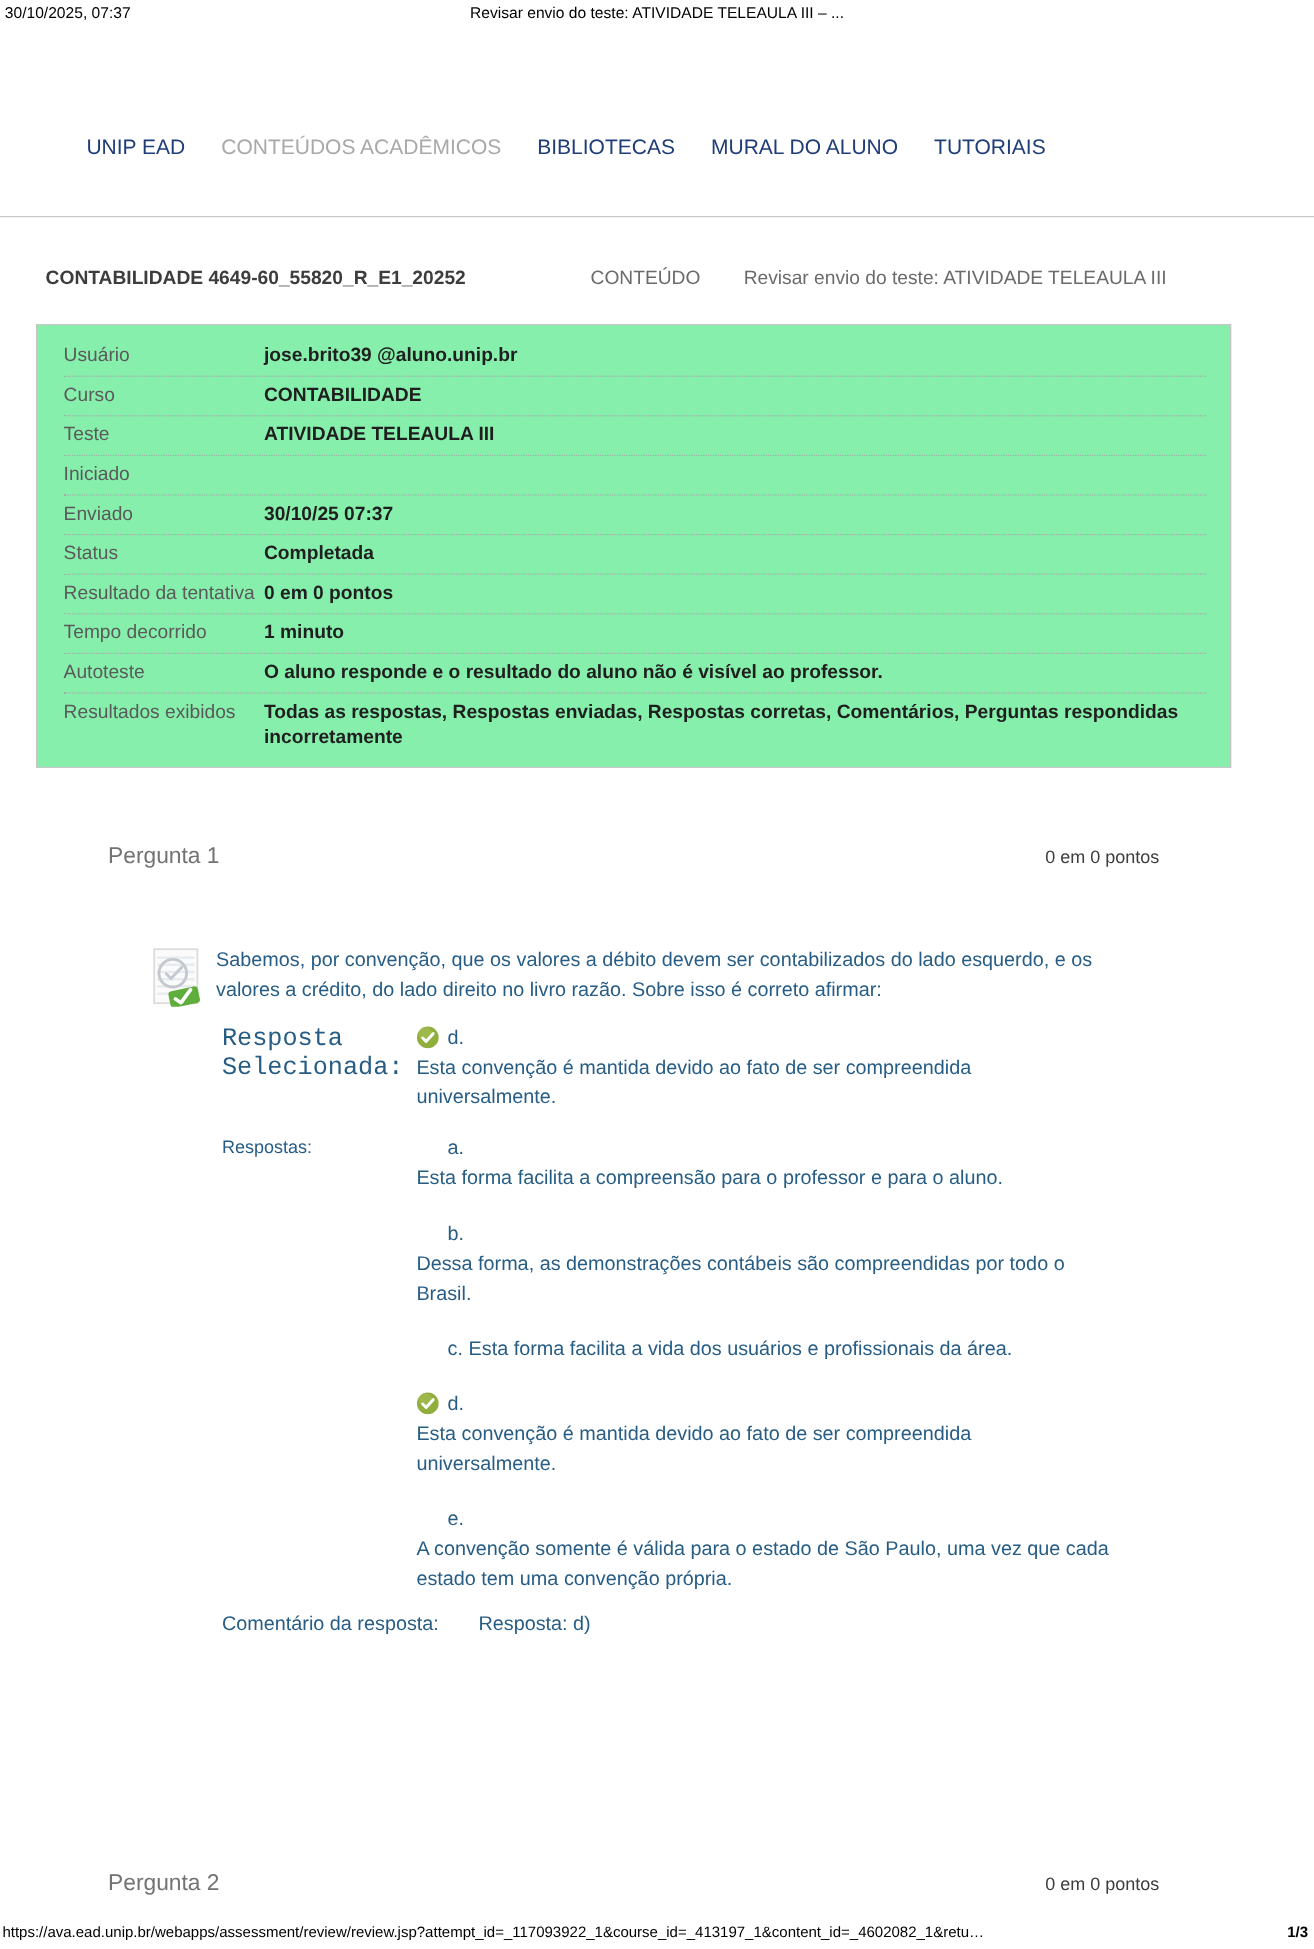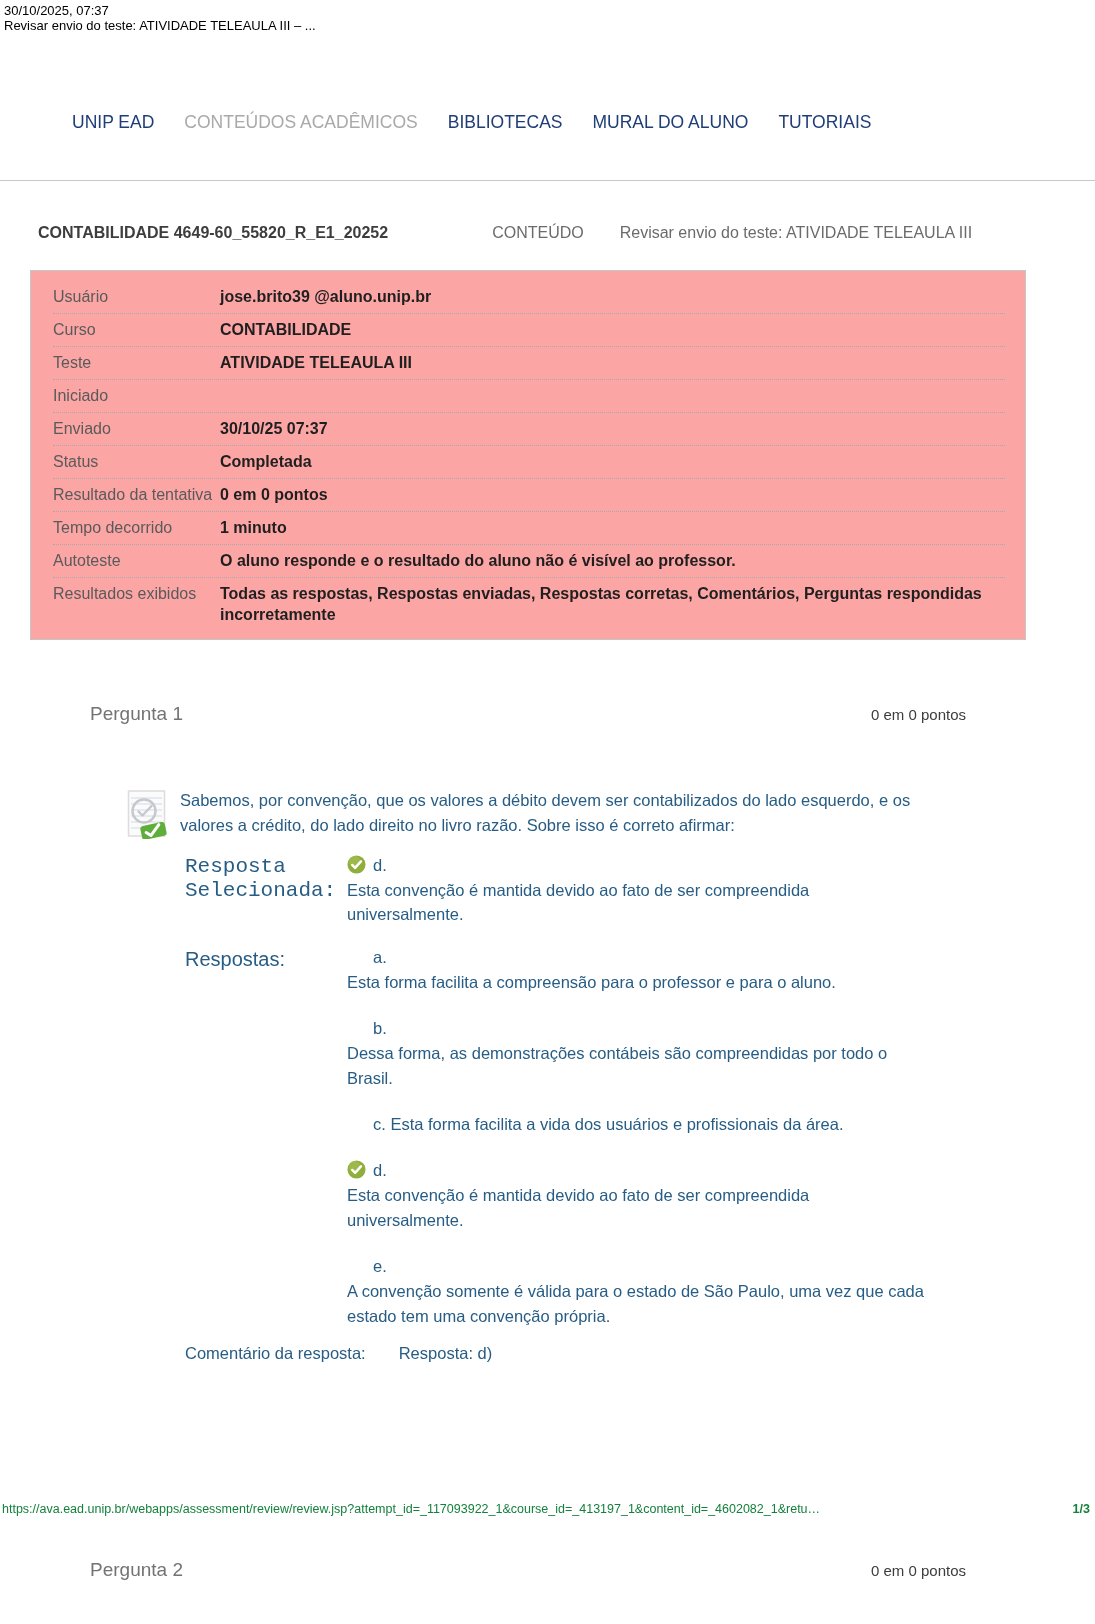--- a/index.html
+++ b/index.html
@@ -4,72 +4,72 @@
 <style>
   * { margin:0; padding:0; box-sizing:border-box; }
   html,body { background:#fff; }
   body {
     width:1095px; height:1624px; position:relative;
     font-family:"Liberation Sans", sans-serif; color:#1f1f1f;
     overflow:hidden;
   }
 
   
-  .print-header { position:absolute; top:3px; left:4px; right:4px; display:flex; align-items:flex-start; font-size:13px; color:#000;flex-direction:column; }
+  .print-header { position:absolute; top:3px; left:4px; right:4px; display:flex; align-items:flex-start; font-size:13px; color:#000; }
   .ph-side { width:290px; }
   .ph-center { flex:1; text-align:center; }
 
   
   .nav { position:absolute; top:112px; left:72px; display:flex; gap:30px; font-size:17.5px; color:#1f3d77; white-space:nowrap; }
   .nav-item { cursor:pointer; }
   .nav-item.disabled { color:#a9a9a9; cursor:default; }
 
   .divider { position:absolute; top:180px; left:0; width:100%; border-top:1px solid #c8c8c8; height:0; }
 
   
   .breadcrumb { position:absolute; top:224px; left:38px; right:40px; display:flex; align-items:baseline; font-size:16px; white-space:nowrap; }
   .bc-course { font-weight:bold; color:#3d3d3d; }
   .bc-content { color:#6b6b6b; margin-left:104px; }
   .bc-page { color:#6b6b6b; margin-left:36px; }
 
   
-  .summary { position:absolute; top:270px; left:30px; width:996px; border:1px solid #c6c6c6; background:#fca5a5; padding:10px 20px 8px 22px; }
+  .summary { position:absolute; top:270px; left:30px; width:996px; border:1px solid #c6c6c6; background:#86efac; padding:10px 20px 8px 22px; }
   .srow { display:flex; padding:5px 0 6px; border-bottom:1px dotted #a9a9a9; font-size:16px; line-height:21px; }
   .srow:last-child { border-bottom:none; }
   .slabel { flex:0 0 167px; padding-right:6px; color:#5a5a5a; }
   .svalue { flex:1; color:#1f1f1f;font-weight:bold; }
 
   
   .q-section { position:absolute; left:30px; width:996px; }
   #q1 { top:695px; height:730px; }
   #q2 { top:1551px; height:50px; }
   .q-header { display:flex; justify-content:space-between; align-items:baseline; padding:8px 60px 0 60px; }
   .q-title { font-weight:normal; font-size:19px; color:#737373; }
   .q-points { font-size:15px; color:#3d3d3d; }
   .q-icon { position:absolute; left:97px; top:95px; width:41px; height:49px; }
   .q-text { position:absolute; left:150px; top:93px; width:784px; font-size:16.5px; line-height:25px; color:#275d85; }
 
   .sel-label { position:absolute; left:155px; top:160px; width:152px; font-size:21px; line-height:24px; color:#275d85;font-family:Liberation Mono, monospace; }
   .sel-content { position:absolute; left:317px; top:158px; width:545px; font-size:16.5px; line-height:24.5px; color:#275d85; }
   .letter-row { position:relative; padding-left:26px; }
   .check-icon { position:absolute; left:0; top:2px; width:19px; height:19px; }
 
-  .resp-label { position:absolute; left:155px; top:253px; font-size:20px; color:#275d85; }
+  .resp-label { position:absolute; left:155px; top:253px; font-size:15px; color:#275d85; }
   .options { position:absolute; left:317px; top:250px; width:578px; font-size:16.5px; line-height:25px; color:#275d85; }
   .option { position:relative; margin-bottom:21px; }
   .option.inline { padding-left:26px; }
   .option.inline .letter { padding-left:0; display:inline; }
   .option.inline .opt-text { display:inline; }
   .option .letter { padding-left:26px; }
 
   .comment { position:absolute; left:155px; top:649px; display:flex; font-size:16.5px; color:#275d85; }
   .comment-value { margin-left:33px; }
 
   
-  .footer { position:absolute; top:1502px; left:2px; right:5px; display:flex; font-size:12.5px; color:#15803d; white-space:nowrap; }
+  .footer { position:absolute; top:1603px; left:2px; right:5px; display:flex; font-size:12.5px; color:#000000; white-space:nowrap; }
   .f-url { flex:1; overflow:hidden; }
   .f-page { margin-left:12px;font-weight:bold; }
 </style>
 </head>
 <body>
 
 <div class="print-header">
   <div class="ph-side">30/10/2025, 07:37</div>
   <div class="ph-center">Revisar envio do teste: ATIVIDADE TELEAULA III – ...</div>
   <div class="ph-side"></div>

